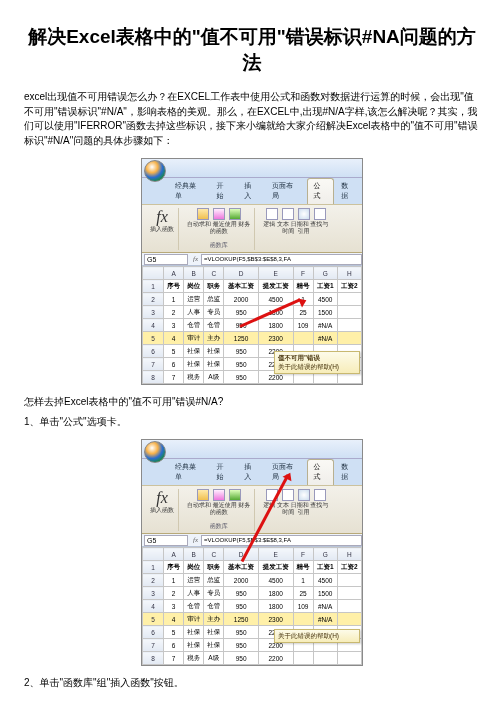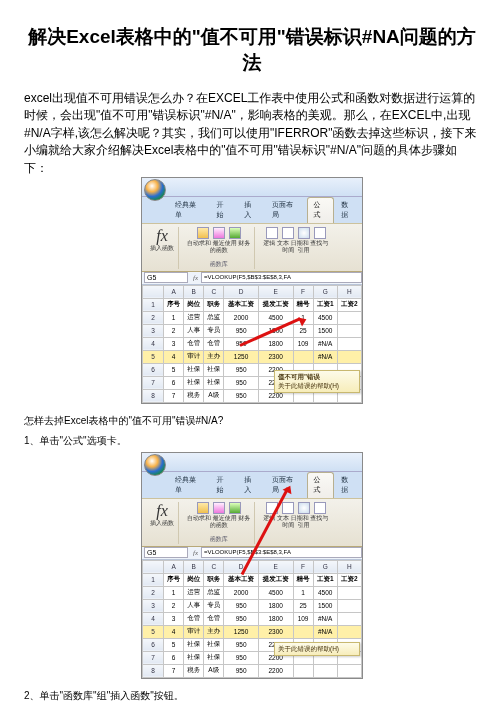--- a/index.html
+++ b/index.html
@@ -12,31 +12,32 @@
     font-size: 10px;
     color: #000;
   }
   h1 {
     font-size: 19px;
     font-weight: bold;
     text-align: center;
     margin: 4px 0 14px 0;
   }
   .intro {
-    font-size: 12px;
+    font-size: 10px;
     line-height: 1.45;
+    margin-bottom: 6px;
   }
   .step {
     font-size: 10px;
     margin: 6px 0 4px 0;
   }
   .shot-wrap {
     display: flex;
     justify-content: center;
-    margin: 0 0 10px 0;
+    margin: 10px 0 10px 0;
   }
   .shot {
     width: 220px;
     border: 1px solid #8a8a8a;
     background: #d6e4f4;
     position: relative;
     font-size: 7px;
   }
   .titlebar {
     height: 18px;

